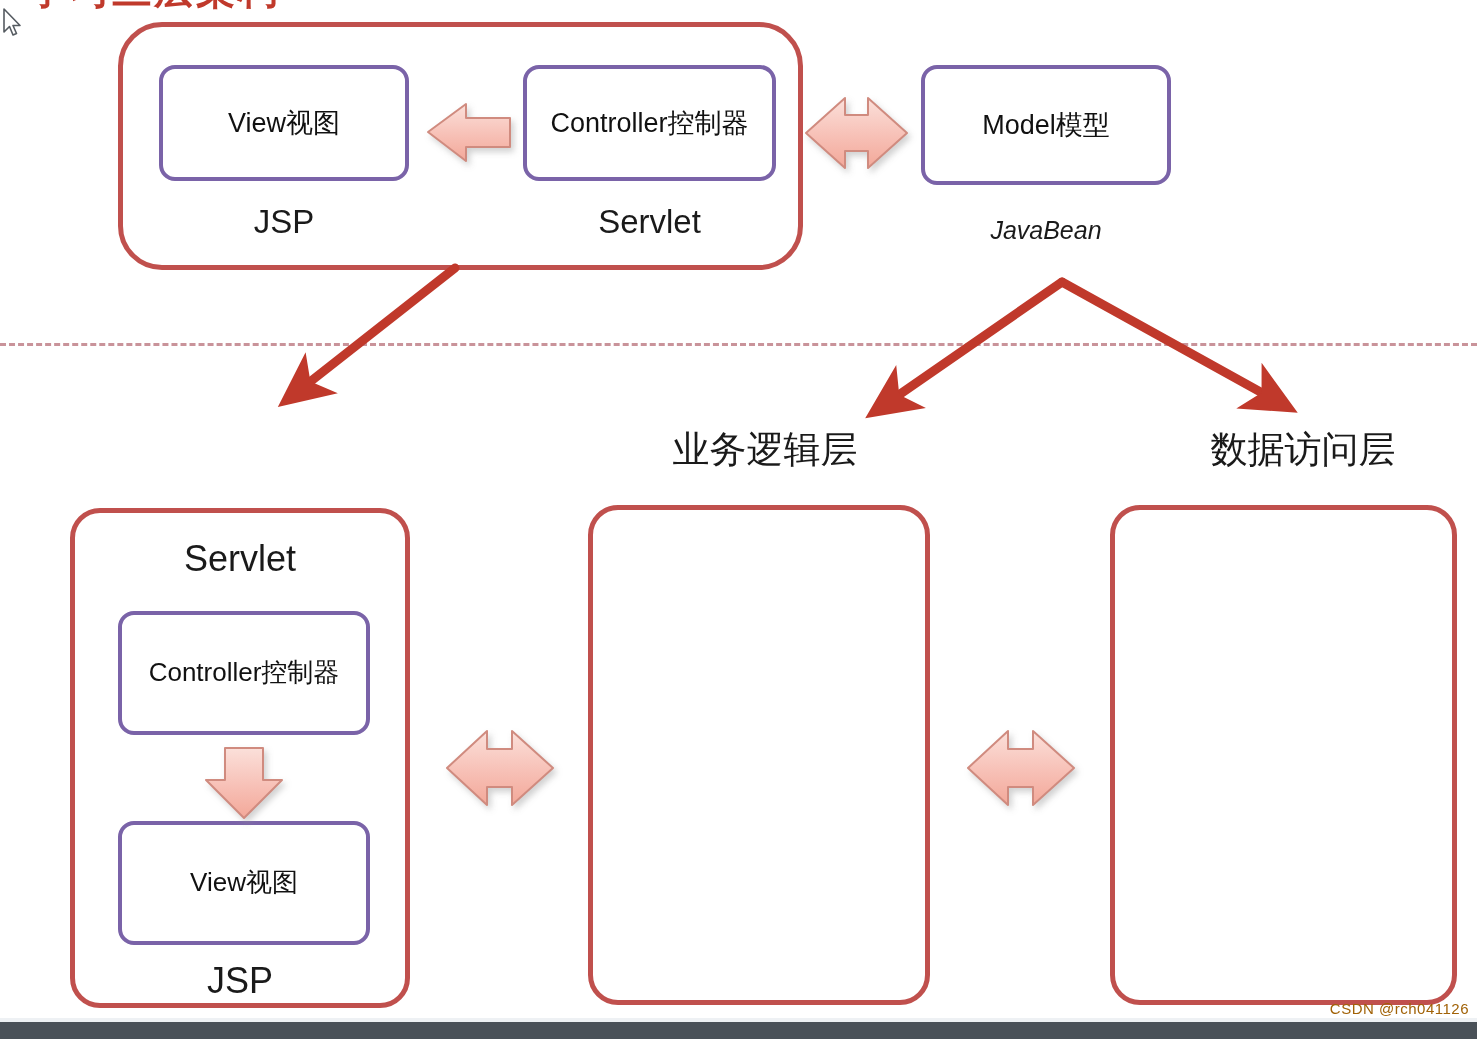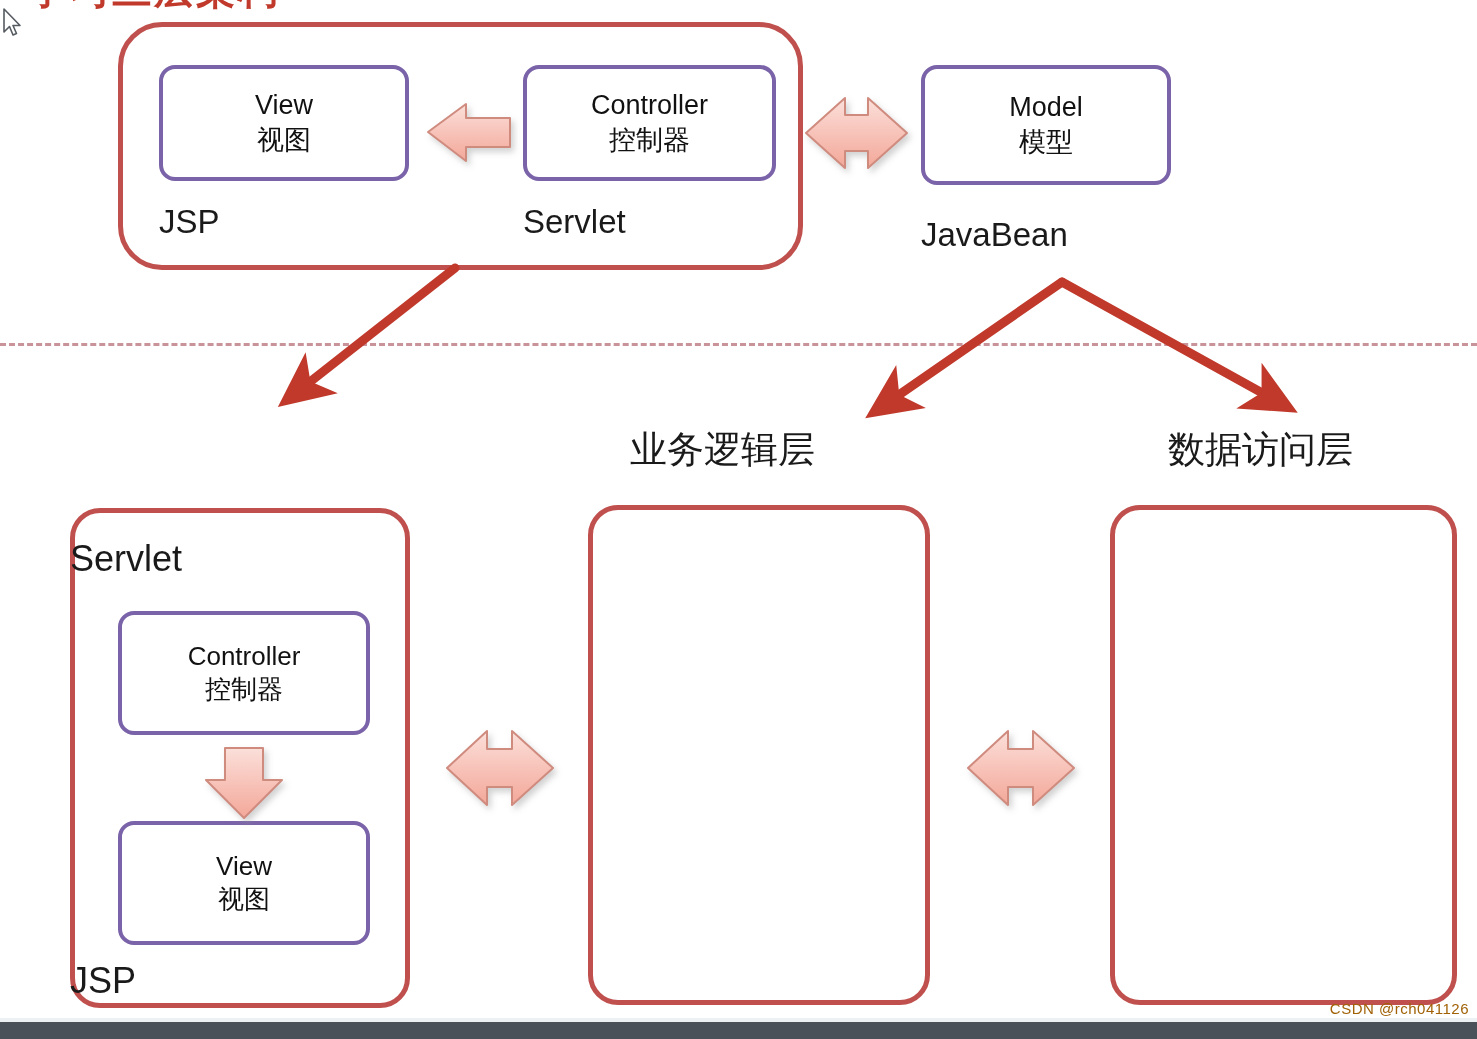--- a/index.html
+++ b/index.html
@@ -59,34 +59,35 @@
   }
 
   
   .purple-box {
     position: absolute;
     border: 4px solid #7a63a8;
     border-radius: 16px;
     background: #ffffff;
     box-sizing: border-box;
     display: flex;
-    flex-direction: column;
+    flex-direction: row;
     align-items: center;
     justify-content: center;
     line-height: 1.28;
   }
   .purple-box .ln {
     color: #111111;
     text-align: center;
   }
 
   
   .caption {
     position: absolute;
     color: #1a1a1a;
+    text-align: center;
     white-space: nowrap;
   }
 
   
   .dashed-sep {
     position: absolute;
     left: 0;
     width: 1477px;
     height: 0;
     border-top: 3px dashed #c08189;
@@ -156,21 +157,21 @@
   <div class="purple-box" style="left:523px; top:65px; width:253px; height:116px; font-size:27px;">
     <span class="ln">Controller</span>
     <span class="ln">控制器</span>
   </div>
   <div class="caption" style="left:523px; top:203px; width:253px; font-size:33px;">Servlet</div>
 
   <div class="purple-box" style="left:921px; top:65px; width:250px; height:120px; font-size:27px;">
     <span class="ln">Model</span>
     <span class="ln">模型</span>
   </div>
-  <div class="caption" style="left:921px; top:216px; width:250px; font-size:33px;">JavaBean</div>
+  <div class="caption" style="left:921px; top:216px; width:250px; font-size:25px;font-style:italic;">JavaBean</div>
 
   <div class="dashed-sep" style="top:343px;"></div>
 
   <div class="caption" style="left:630px; top:425px; width:270px; font-size:37px;">业务逻辑层</div>
   <div class="caption" style="left:1168px; top:425px; width:270px; font-size:37px;">数据访问层</div>
 
   <div class="red-box" style="left:70px; top:508px; width:340px; height:500px;"></div>
 
   <div class="caption" style="left:70px; top:538px; width:340px; font-size:36px;">Servlet</div>
 

